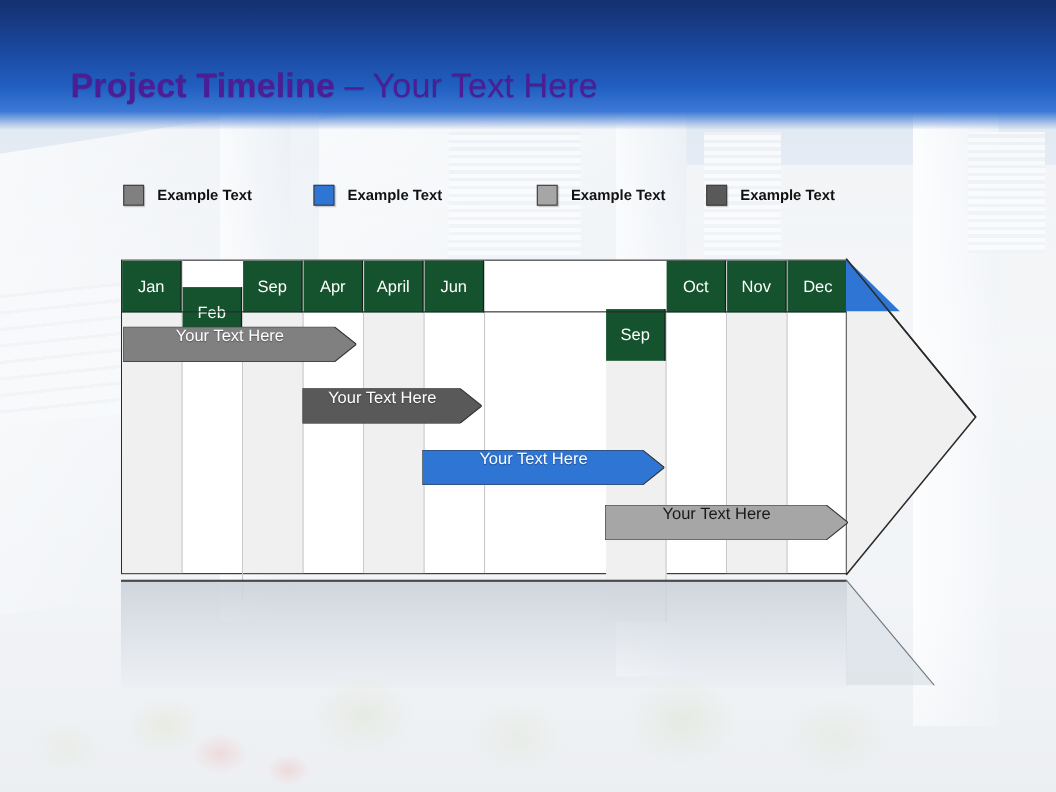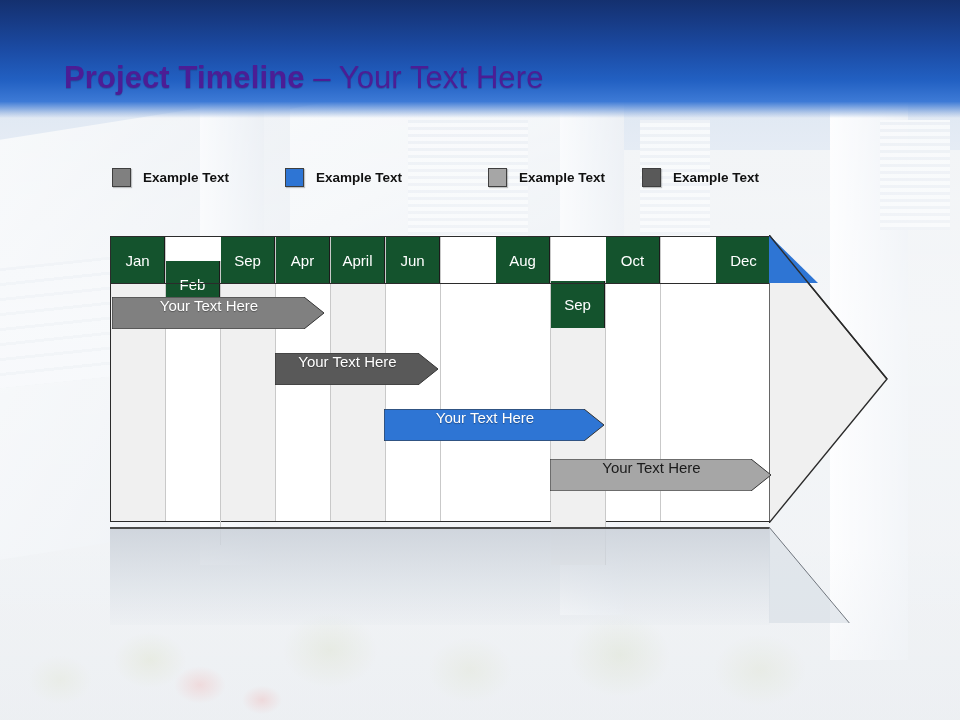--- a/index.html
+++ b/index.html
@@ -193,28 +193,28 @@
       </div>
       <div class="col" style="left: 165px;">
         <div class="col-head">Apr</div>
       </div>
       <div class="col alt" style="left: 220px;">
         <div class="col-head">April</div>
       </div>
       <div class="col" style="left: 275px;">
         <div class="col-head">Jun</div>
       </div>
-      <div class="col" style="left: 385px;">
-        <div class="col-head">Aug</div>
-      </div>
       <div class="col alt" style="left: 440px; margin-top: 44px;">
         <div class="col-head">Sep</div>
       </div>
       <div class="col" style="left: 495px;">
         <div class="col-head">Oct</div>
+      </div>
+      <div class="col alt" style="left: 550px;">
+        <div class="col-head">Nov</div>
       </div>
       <div class="col last" style="left: 605px;">
         <div class="col-head">Dec</div>
       </div>
     </div>
   <div class="head-underline"></div>
   <div class="tip">
     <svg width="122" height="288" viewBox="0 0 122 288">
       <polygon points="0,0 0,288 118,144" fill="#f0f0f0" stroke="#2b2b2b" stroke-width="1.4"></polygon>
       <polygon points="0,0 0,48 49,48" fill="#2e75d4" stroke="none"></polygon>

